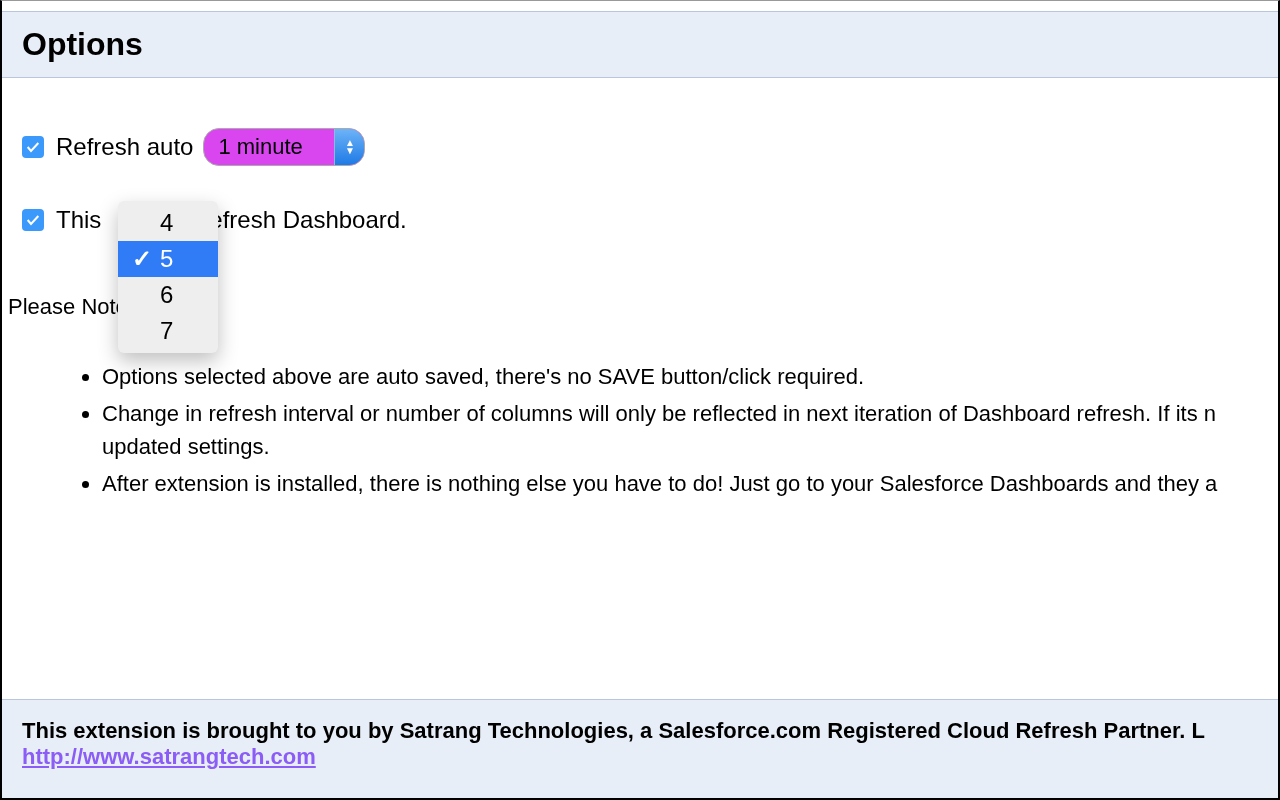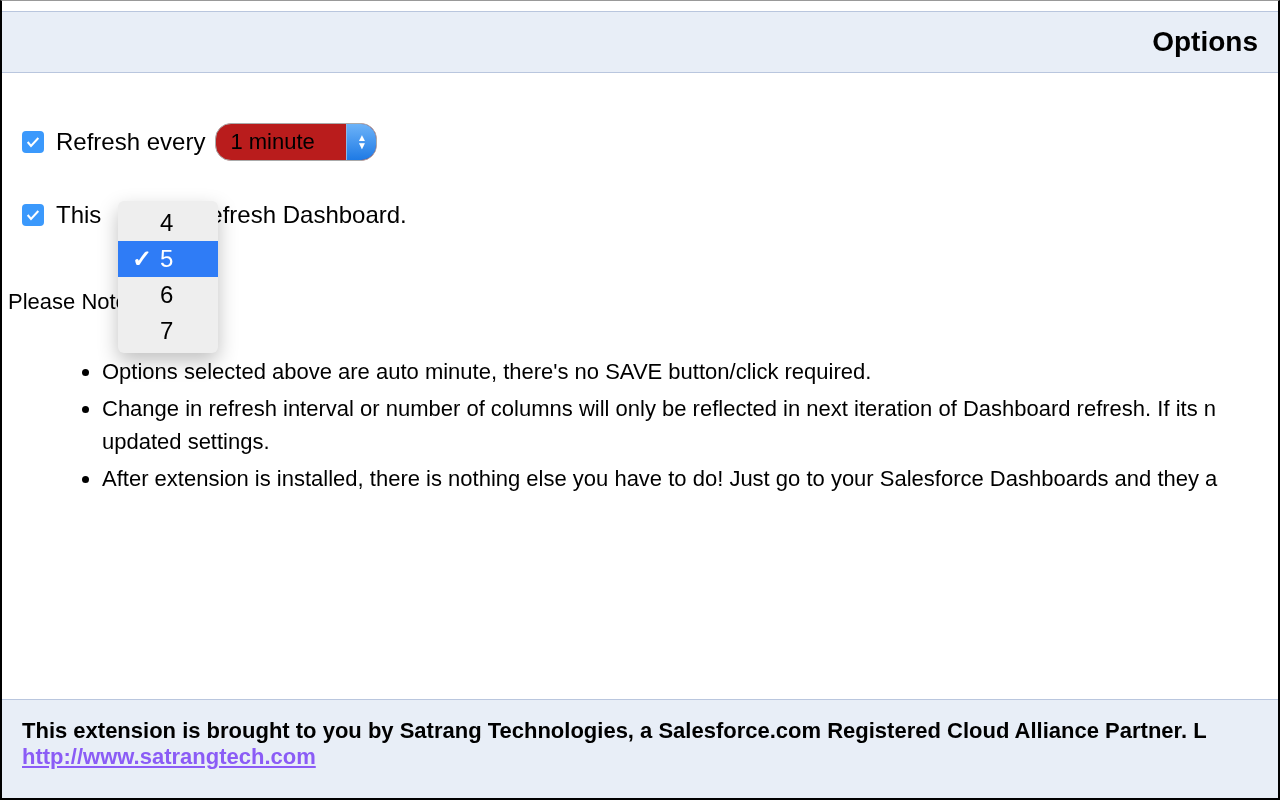--- a/index.html
+++ b/index.html
@@ -18,24 +18,23 @@
       border-top: 1px solid #999;
     }
     .options-header {
       background: #e8eef7;
       border-top: 1px solid #b9c6de;
       border-bottom: 1px solid #b9c6de;
       padding: 14px 20px;
       margin-top: 10px;
     }
     .options-header h1 {
-      font-size: 28px;
+      font-size: 32px;
       font-weight: bold;
       color: #000;
-      text-align: right;
     }
     .content {
       padding: 50px 20px 0 20px;
     }
     .option-row {
       display: flex;
       align-items: center;
       font-size: 24px;
       margin-bottom: 40px;
     }
@@ -58,21 +57,21 @@
       stroke-width: 3;
     }
     .refresh-select {
       display: inline-flex;
       align-items: center;
       border: 1px solid #aaa;
       border-radius: 16px;
       height: 38px;
       margin-left: 10px;
       overflow: hidden;
-      background: #b91c1c;
+      background: #d946ef;
     }
     .refresh-select .value {
       padding: 0 14px;
       font-size: 22px;
       min-width: 130px;
     }
     .refresh-select .stepper {
       width: 30px;
       height: 100%;
       background: linear-gradient(to bottom, #6db3f8, #1e7ae5);
@@ -152,21 +151,21 @@
 </div>
 
 <div class="content">
 
   <div class="option-row">
     <span class="checkbox">
       <svg viewBox="0 0 24 24">
           <polyline points="4 12 9 18 20 6"></polyline>
         </svg>
     </span>
-    <span>Refresh every</span>
+    <span>Refresh auto</span>
     <span class="refresh-select">
       <span class="value">1 minute</span>
       <span class="stepper">
         <span>▲</span>
         <span>▼</span>
       </span>
     </span>
   </div>
 
   <div class="option-row">
@@ -176,30 +175,30 @@
         </svg>
     </span>
     <span>This</span>
     <span style="width:100px;display:inline-block"></span>
     <span> refresh Dashboard.</span>
   </div>
 
   <div class="note-heading">Please Note:</div>
 
   <ul class="note-list">
-    <li>Options selected above are auto minute, there's no SAVE button/click required.</li>
+    <li>Options selected above are auto saved, there's no SAVE button/click required.</li>
     <li>Change in refresh interval or number of columns will only be reflected in next iteration of Dashboard refresh. If its n updated settings.</li>
     <li>After extension is installed, there is nothing else you have to do! Just go to your Salesforce Dashboards and they a</li>
   </ul>
 
 </div>
 
 <div class="dropdown-popup">
   <div class="item">4</div>
   <div class="item selected">5</div>
   <div class="item">6</div>
   <div class="item">7</div>
 </div>
 
 <div class="footer">
-  <span>This extension is brought to you by Satrang Technologies, a Salesforce.com Registered Cloud Alliance Partner. L</span><br>
+  <span>This extension is brought to you by Satrang Technologies, a Salesforce.com Registered Cloud Refresh Partner. L</span><br>
   <a href="#">http://www.satrangtech.com</a>
 </div>
 
 </body></html>

